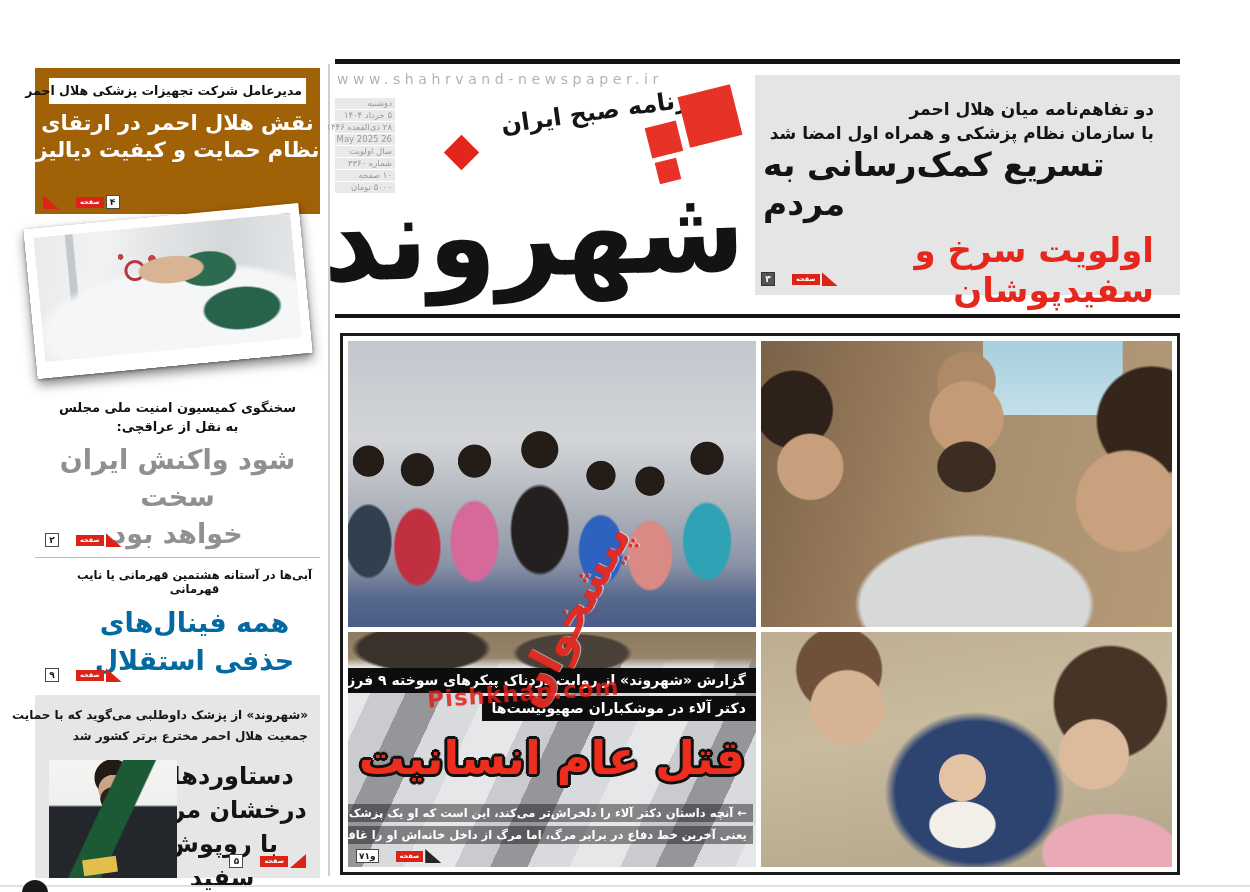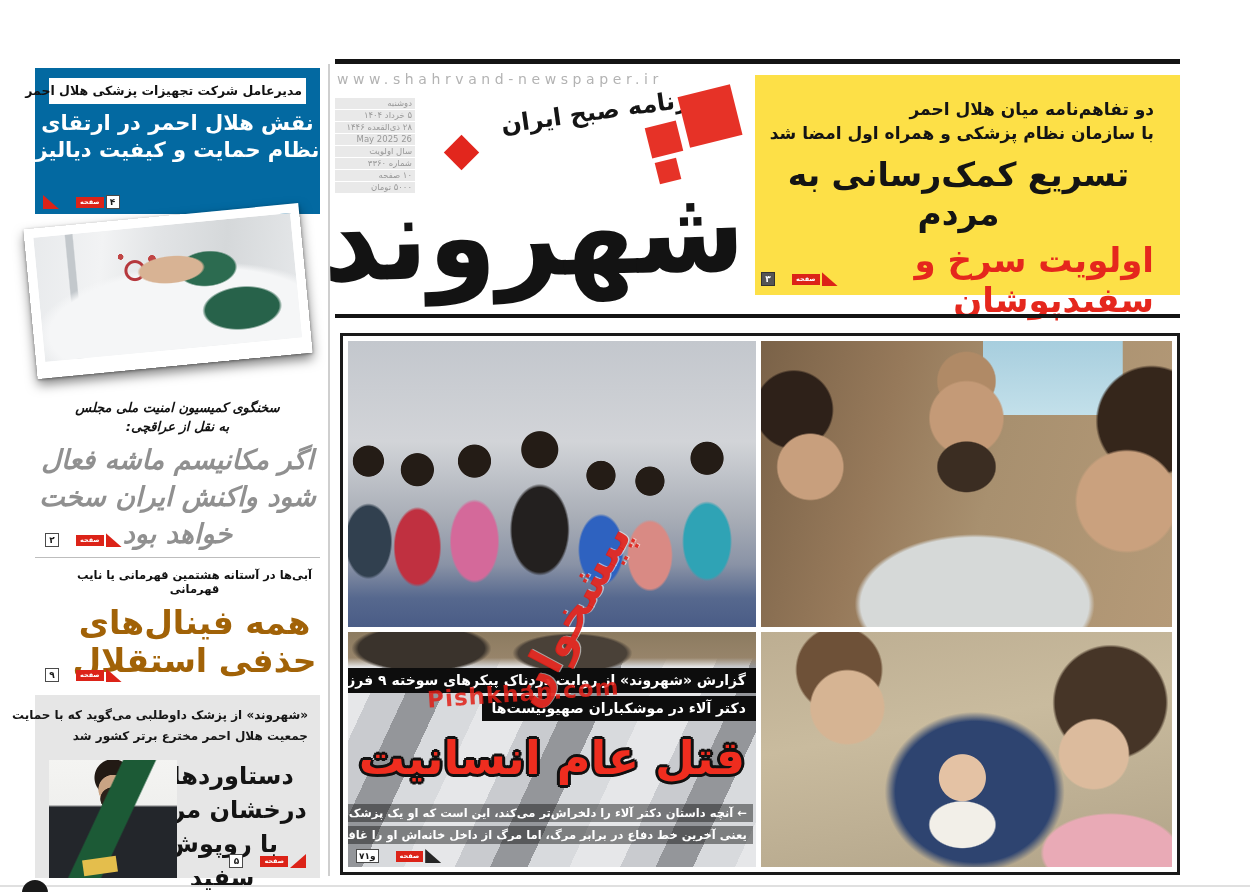--- a/index.html
+++ b/index.html
@@ -13,81 +13,81 @@
            height:14px; min-width:14px; line-height:12px; text-align:center; padding:0 2px; }
   .b-lbl { background:#dc2318; color:#fff; font-size:6.5px; height:11px; line-height:11px; padding:0 4px; font-weight:700;margin-left:15px; }
   .b-tri { width:16px; height:14px; background:#dc2318; clip-path:polygon(0 0,100% 100%,0 100%); }
   .badge.darknum .b-num { background:#555; color:#fff; border-color:#333; }
   .badge.darktri .b-tri { background:#262626; }
   .badge.mirror { flex-direction:row-reverse; }
   .badge.mirror .b-tri { clip-path:polygon(100% 0,100% 100%,0 100%); }
 
   
   .v-divider { position:absolute; left:328px; top:64px; width:2px; height:812px; background:#cfcfcf; }
-  .si1 { position:absolute; left:35px; top:68px; width:285px; height:146px; background:#0369a1; }
+  .si1 { position:absolute; left:35px; top:68px; width:285px; height:146px; background:#a16207; }
   .si1-kickerbox { margin:10px 14px 0; background:#fff; padding:4px 4px; text-align:center; }
   .si1-kline { font-size:12.5px; font-weight:700; color:#111; line-height:18px; white-space:nowrap; }
   .si1-hline { color:#fff; font-weight:700; font-size:21px; line-height:27px; text-align:center; }
   .si1-head { margin-top:6px; }
   .photo-dialysis { position:absolute; left:30px; top:216px; width:276px; height:150px;
     border:9px solid #fff; border-bottom-width:16px; transform:rotate(-5.5deg);
     box-shadow:0 6px 12px rgba(0,0,0,.5), 0 1px 3px rgba(0,0,0,.4);
     background:
       radial-gradient(ellipse 34px 14px at 52% 36%, #d8b394 92%, transparent),
       radial-gradient(circle 12px at 38% 34%, rgba(0,0,0,0) 7px, #b5383d 8px, #b5383d 10px, rgba(0,0,0,0) 11px),
       radial-gradient(circle 4px at 45% 26%, #c04545 90%, transparent),
       radial-gradient(circle 3px at 33% 22%, #c04545 90%, transparent),
       radial-gradient(ellipse 30px 18px at 66% 38%, #2c6b50 92%, transparent),
       radial-gradient(ellipse 40px 22px at 78% 72%, #27624a 92%, transparent),
       radial-gradient(ellipse 150px 60px at 55% 80%, #f5f6f7 90%, transparent),
       linear-gradient(90deg, rgba(0,0,0,0) 12%, #c3c8cc 12.5%, #c3c8cc 15%, rgba(0,0,0,0) 15.5%),
       linear-gradient(100deg,#e8eaec 0%,#f2f3f4 25%,#e2e4e6 45%,#d5d8da 70%,#e6e8ea 100%); }
-  .si2 { position:absolute; left:35px; top:398px; width:285px; text-align:center;font-style:italic; }
+  .si2 { position:absolute; left:35px; top:398px; width:285px; text-align:center; }
   .si2-kline { font-size:13px; font-weight:700; color:#111; line-height:19px; }
   .si2-hline { font-size:27px; font-weight:700; color:#909090; line-height:37px; }
   .si2-head { margin-top:5px; }
   .h-divider { position:absolute; left:35px; top:557px; width:285px; height:1px; background:#bdbdbd; }
   .si3 { position:absolute; left:52px; top:568px; width:285px; text-align:center; }
   .si3-kline { font-size:11.5px; font-weight:700; color:#111; letter-spacing:-0.2px; }
-  .si3-hline { font-size:33px; font-weight:700; color:#a16207; line-height:38px; }
+  .si3-hline { font-size:27px; font-weight:700; color:#0369a1; line-height:38px; }
   .si3-head { margin-top:8px; }
   .si4 { position:absolute; left:35px; top:695px; width:285px; height:183px; background:#e6e6e6; }
   .si4-kicker { padding:10px 12px 0; text-align:right; }
   .si4-kline { font-size:12px; font-weight:700; color:#161616; line-height:21px; letter-spacing:-0.2px; white-space:nowrap; }
   .si4-head { position:absolute; right:8px; top:64px; width:180px; text-align:center; }
   .si4-hline { font-size:24px; font-weight:700; color:#141414; line-height:34px; }
   .photo-award { position:absolute; left:14px; bottom:0; width:128px; height:118px;
     background:
       linear-gradient(115deg, rgba(0,0,0,0) 40%, #1c5a36 41%, #1c5a36 58%, rgba(0,0,0,0) 59%),
       radial-gradient(ellipse 13px 12px at 50% 33%, #2c211a 95%, transparent),
       radial-gradient(circle 15px at 50% 25%, #caa484 95%, transparent),
       radial-gradient(circle 19px at 50% 15%, #221a14 95%, transparent),
       linear-gradient(180deg, rgba(0,0,0,0) 38%, #23262b 40%),
       linear-gradient(#f4f4f2,#e9e9e7); }
   .award-envelope { position:absolute; left:34px; bottom:4px; width:34px; height:16px; background:#e4be4c; transform:rotate(-8deg); }
 
   
   .rule-top { position:absolute; left:335px; top:59px; width:845px; height:5px; background:#141414; }
   .url { position:absolute; left:337px; top:71px; font-size:14px; color:#b3b3b3; letter-spacing:4.6px; }
-  .dates { position:absolute; left:335px; top:98px; width:80px; }
+  .dates { position:absolute; left:335px; top:98px; width:60px; }
   .date-row { background:#e9e9e9; color:#999; font-size:8.5px; line-height:11px; padding:0 3px;
               margin-bottom:1px; text-align:right; direction:rtl; white-space:nowrap; }
   .tagline { position:absolute; left:500px; top:96px; font-size:24px; font-weight:700; color:#151515; transform:rotate(-8deg); }
   .diamond { position:absolute; left:449px; top:140px; width:25px; height:25px; background:#e2261d; transform:rotate(45deg); }
   .sq1 { position:absolute; left:683px; top:90px; width:54px; height:52px; background:#e63227; transform:rotate(-14deg); }
   .sq2 { position:absolute; left:648px; top:124px; width:32px; height:31px; background:#e63227; transform:rotate(-14deg); }
   .sq3 { position:absolute; left:657px; top:160px; width:22px; height:22px; background:#e63227; transform:rotate(-14deg); }
   .logo { position:absolute; left:335px; top:166px; width:410px; height:140px; font-size:110px; font-weight:700;
           color:#131313; text-align:center; line-height:138px; transform:rotate(-1.5deg) scaleY(1.06); }
 
   
-  .lead { position:absolute; left:755px; top:75px; width:425px; height:220px; background:#fde047;padding-left:8px; }
+  .lead { position:absolute; left:755px; top:75px; width:425px; height:220px; background:#e5e5e5;padding-left:8px; }
   .lead-kicker { margin-top:22px; }
   .lead-kline { text-align:right; padding-right:26px; font-size:17px; font-weight:700; color:#141414; line-height:24px; }
-  .lead-hb { text-align:center; padding-right:26px; font-size:33px; font-weight:700; margin-top:10px; color:#141414; }
+  .lead-hb { text-align:left; padding-right:26px; font-size:33px; font-weight:700; margin-top:0; color:#141414; }
   .lead-hr { text-align:right; padding-right:26px; font-size:34px; font-weight:700; margin-top:7px; color:#e5271d; }
 
   .rule-mid { position:absolute; left:335px; top:314px; width:845px; height:4px; background:#141414; }
 
   
   .frame { position:absolute; left:340px; top:333px; width:840px; height:542px; border:3px solid #1a1a1a;
            background:#fff; padding:5px; }
   .grid { display:grid; width:100%; height:100%; grid-template-columns:49.5% 1fr; grid-template-rows:54.3% 1fr; gap:5px; }
   .ph { position:relative; overflow:hidden; }
   .ph-children { background:
@@ -170,21 +170,20 @@
       <span class="b-tri"></span>
     </div>
   </div>
 
   <div class="photo-dialysis"></div>
 
   <div class="si2 fa">
     <div class="si2-kline">سخنگوی کمیسیون امنیت ملی مجلس</div>
     <div class="si2-kline">به نقل از عراقچی:</div>
     <div class="si2-head">
-      <div class="si2-hline">اگر مکانیسم ماشه فعال</div>
       <div class="si2-hline">شود واکنش ایران سخت</div>
       <div class="si2-hline">خواهد بود</div>
     </div>
   </div>
   <div class="badge" style="left:45px; top:533px;">
     <span class="b-num">۲</span>
     <span class="b-lbl">صفحه</span>
     <span class="b-tri"></span>
   </div>
   <div class="h-divider"></div>

